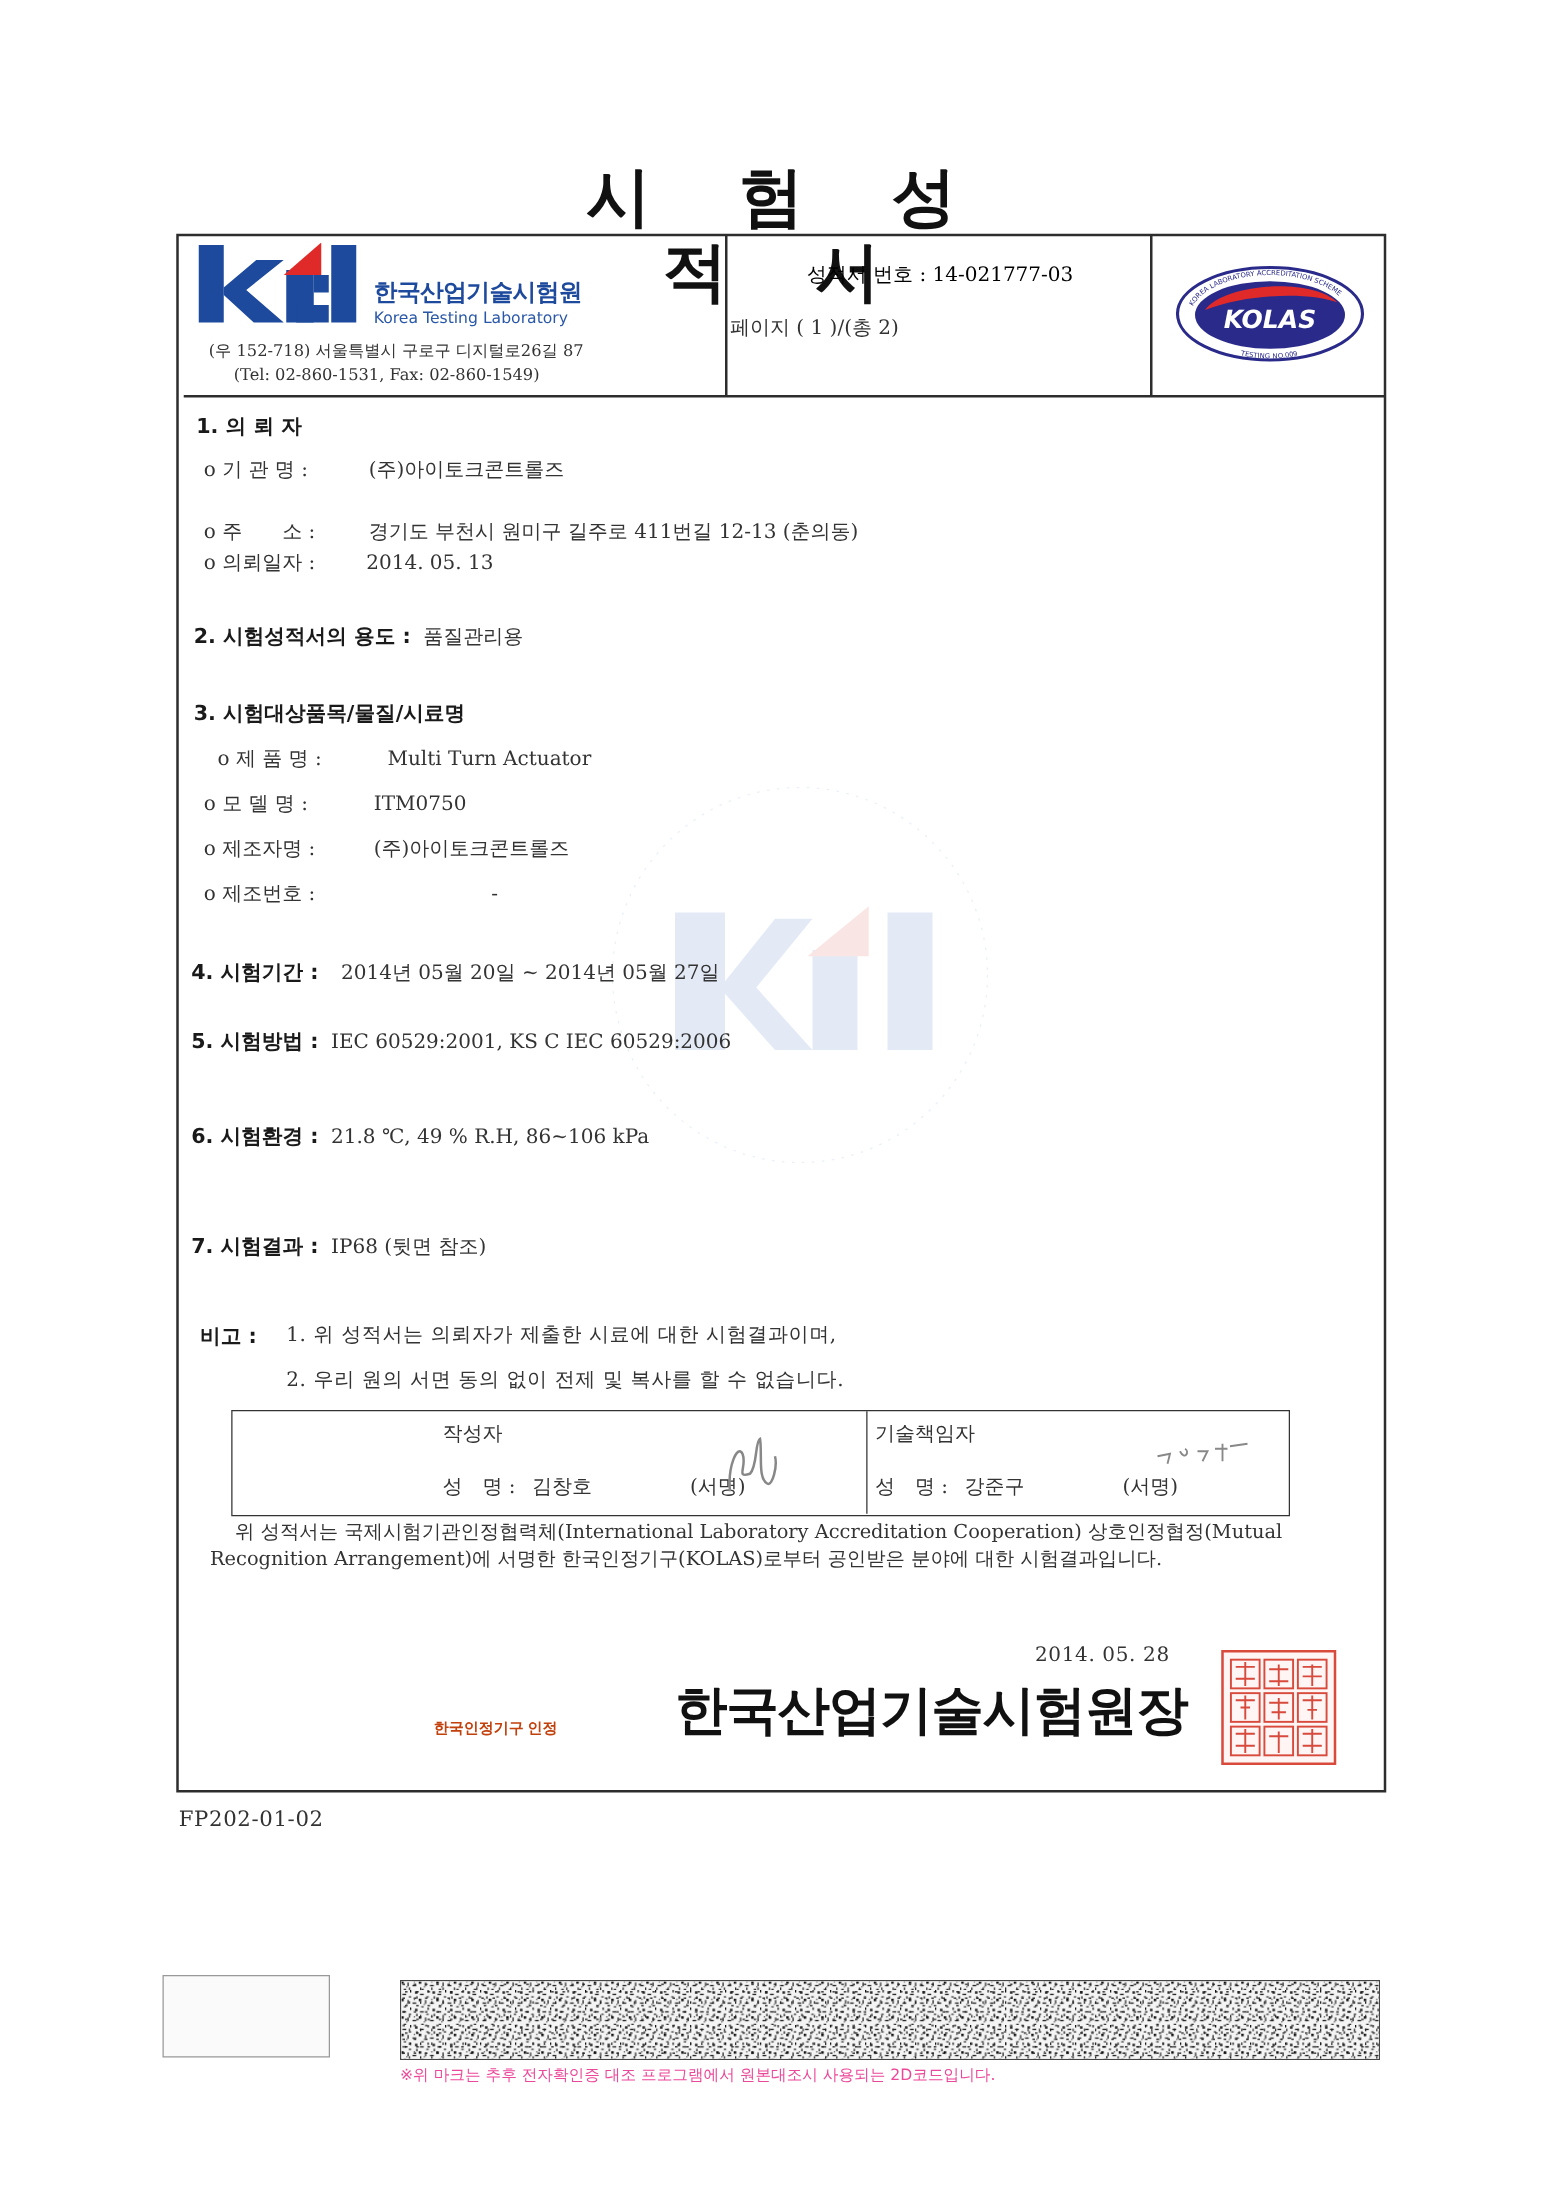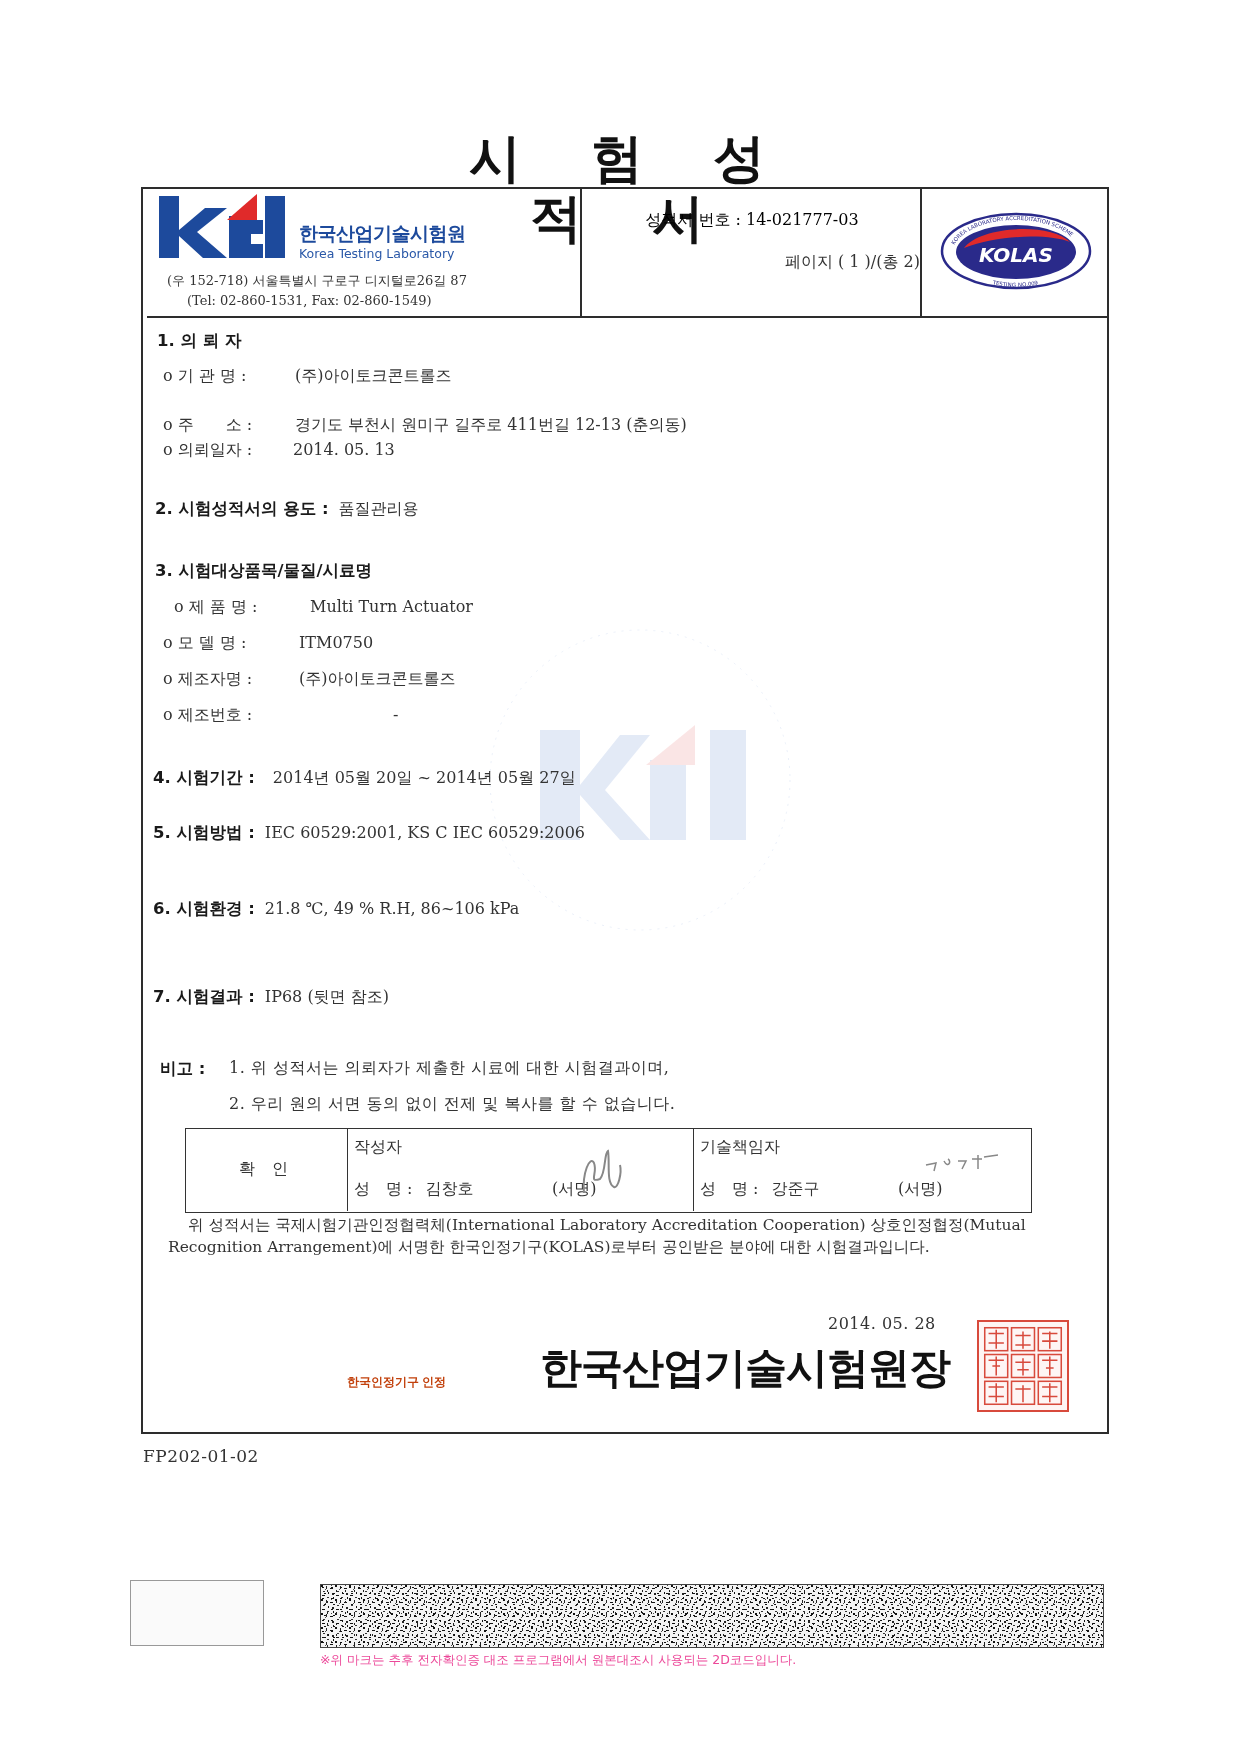--- a/index.html
+++ b/index.html
@@ -21,21 +21,21 @@
   .hdr-mid { position: absolute; left: 437px; top: 0; width: 338px; height: 128px; border-right: 2px solid #2d2d2d; }
   .hdr-right { position: absolute; left: 777px; top: 0; width: 184px; height: 128px; }
 
   .ktl-logo { position: absolute; left: 10px; top: 6px; width: 130px; height: 66px; }
   .org-kr { position: absolute; left: 152px; top: 33px; font-family: "DejaVu Sans", sans-serif; font-weight: bold; font-size: 19px; color: #1d4a9c; letter-spacing: -0.5px; }
   .org-en { position: absolute; left: 152px; top: 58px; font-family: "DejaVu Sans", sans-serif; font-size: 12.5px; color: #2a58a8; }
   .addr1 { position: absolute; left: 20px; top: 84px; font-size: 13px; color: #333; white-space: nowrap; }
   .addr2 { position: absolute; left: 40px; top: 105px; font-size: 13px; color: #333; white-space: nowrap; }
 
   .report-no { position: absolute; left: 0; width: 100%; top: 22px; text-align: center; font-size: 16px; color: #000000; }
-  .page-no { position: absolute; left: 0; width: 100%; top: 64px; text-align: right; font-size: 16px; color: #333; }
+  .page-no { position: absolute; left: 0; width: 100%; top: 64px; text-align: left; font-size: 16px; color: #333; }
 
   .kolas { position: absolute; left: 16px; top: 24px; width: 152px; height: 78px; }
 
   
   .sec { position: absolute; font-family: "DejaVu Sans", sans-serif; font-weight: bold; font-size: 16.5px; color: #1a1a1a; white-space: nowrap; }
   .row { position: absolute; font-size: 16px; color: #333; white-space: nowrap; }
   .row .lbl { display: inline-block; }
   .row .val { position: absolute; top: 0; white-space: nowrap; }
   .inl { font-family: "DejaVu Serif", serif; font-weight: normal; font-size: 16px; color: #333; margin-left: 10px; }
 
@@ -175,23 +175,20 @@
 
 <div class="sec" style="left:153px; top:986px;">
   <span>7. 시험결과 :</span><span class="inl">IP68 (뒷면 참조)</span>
 </div>
 
 <div class="remark-lbl">비고 :</div>
 <div class="remark" style="left:229px; top:1058px;">1. 위 성적서는 의뢰자가 제출한 시료에 대한 시험결과이며,</div>
 <div class="remark" style="left:229px; top:1094px;">2. 우리 원의 서면 동의 없이 전제 및 복사를 할 수 없습니다.</div>
 
 <div class="sign">
-  <div class="c1">
-    <div class="conf">확 인</div>
-  </div>
   <div class="c2">
     <div class="role">작성자</div>
     <div class="nm">
       <span>성　명 :</span>
       <span style="margin-left:8px;">김창호</span>
     </div>
     <div class="sig" style="left:204px;">(서명)</div>
     <svg class="scribble" style="left:228px; top:14px;" width="50" height="62" viewBox="0 0 50 62">
       <path d="M8,50 C6,30 14,12 18,20 C22,30 12,40 24,36 C30,30 28,10 32,8 C34,20 30,40 38,44 C42,46 46,30 44,22" fill="none" stroke="#888" stroke-width="2"></path>
     </svg>

